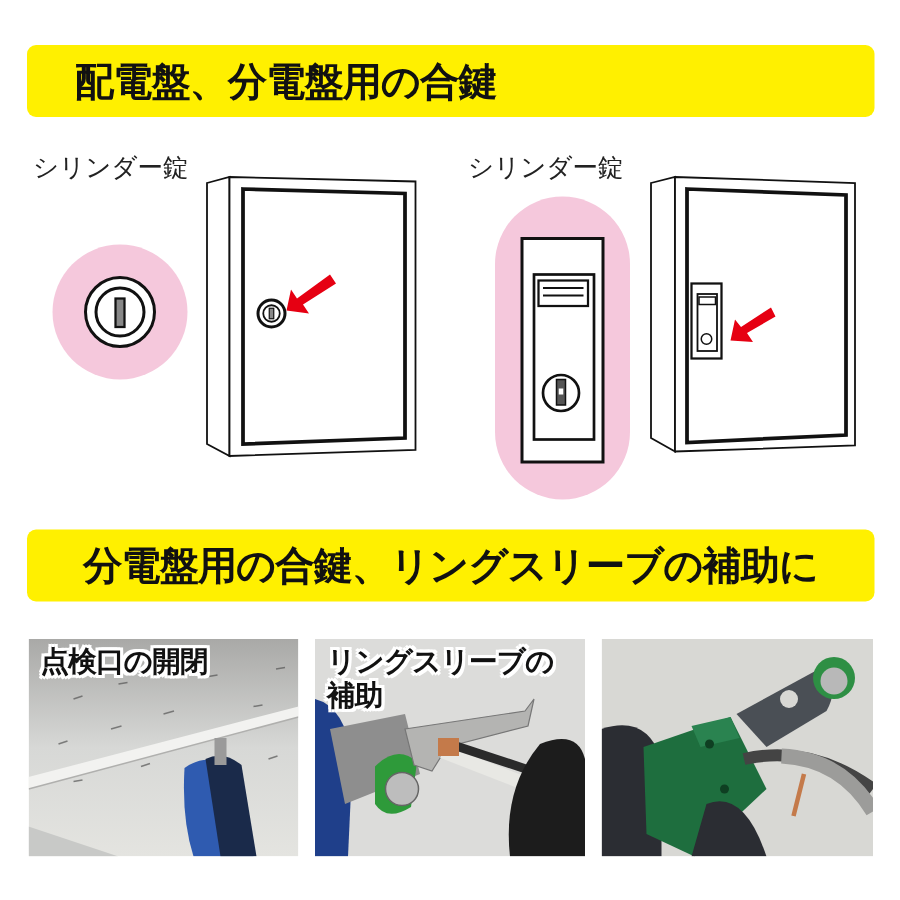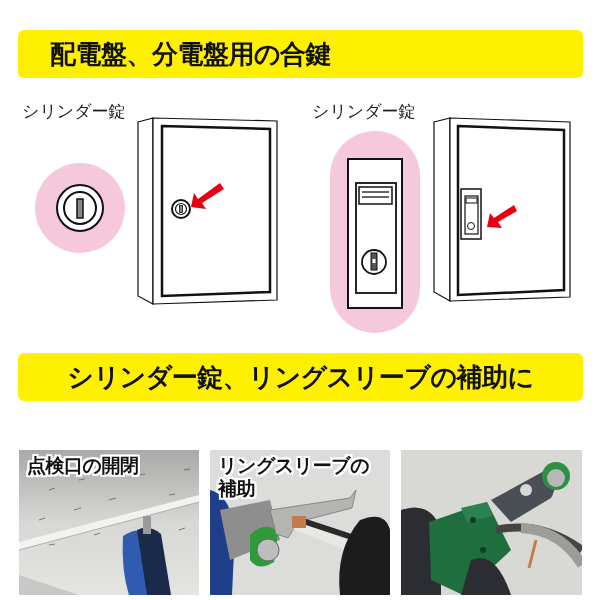--- a/index.html
+++ b/index.html
@@ -18,21 +18,21 @@
   .label {
     position: absolute; font-size: 17px; color: #222; white-space: nowrap;
   }
   .label-cyl { left: 22px; top: 100px; }
   .label-flat { left: 312px; top: 100px; }
 
   .art { position: absolute; left: 0; top: 0; width: 600px; height: 340px; pointer-events: none; }
   .art * { pointer-events: auto; }
 
   .photo {
-    position: absolute; top: 450px; height: 145px; overflow: hidden;
+    position: absolute; top: 426px; height: 145px; overflow: hidden;
   }
   .photo-1 { left: 19px; width: 180px; }
   .photo-2 { left: 210px; width: 180px; }
   .photo-3 { left: 401px; width: 181px; }
   .photo svg { position: absolute; left: 0; top: 0; width: 100%; height: 100%; }
   .photo-caption {
     position: absolute; left: 8px; top: 4px;
     font-weight: bold; font-size: 19px; line-height: 23px; color: #111;
     text-shadow: -2px -2px 0 #fff, 2px -2px 0 #fff, -2px 2px 0 #fff, 2px 2px 0 #fff,
                  0 -2px 0 #fff, 0 2px 0 #fff, -2px 0 0 #fff, 2px 0 0 #fff;
@@ -86,21 +86,21 @@
     <polygon points="458,126 564,130 564,290 458,295" stroke-width="2.5"></polygon>
     <rect x="461" y="189" width="20" height="50" stroke-width="1.5"></rect>
     <rect x="465" y="196" width="13" height="38" stroke-width="1.2"></rect>
     <rect x="466" y="198" width="11" height="5" stroke-width="1"></rect>
     <circle cx="471" cy="226" r="3.5" stroke-width="1"></circle>
   </g>
   <polygon points="514,205 517,211 498,222 502,228 487,227 490,213 494,218" fill="#e60012"></polygon>
 </svg>
 
 <div class="banner banner-mid">
-  <span>シリンダー錠、リングスリーブの補助に</span>
+  <span>分電盤用の合鍵、リングスリーブの補助に</span>
 </div>
 
 <div class="photo photo-1">
   <svg viewBox="0 0 180 145" preserveAspectRatio="none">
     <defs>
       <linearGradient id="ceil" x1="0" y1="0" x2="0" y2="1">
         <stop offset="0" stop-color="#a9a9a7"></stop>
         <stop offset="0.5" stop-color="#d7d8d6"></stop>
         <stop offset="1" stop-color="#e4e4e0"></stop>
       </linearGradient>

